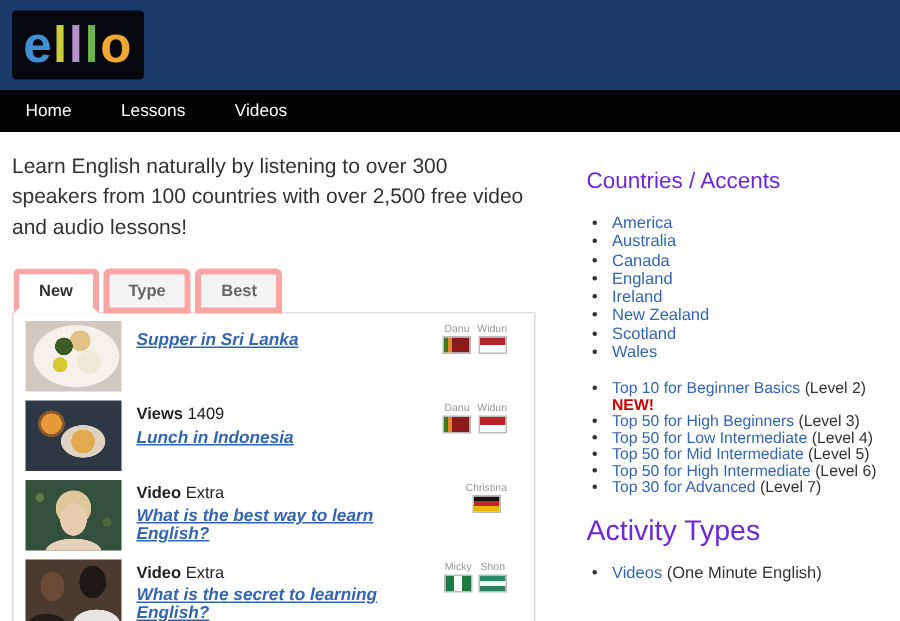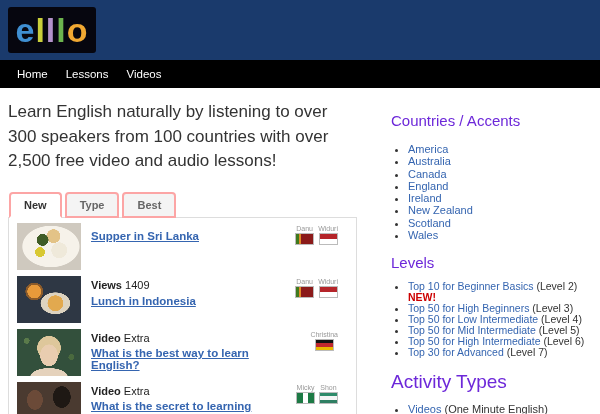--- a/index.html
+++ b/index.html
@@ -13,40 +13,40 @@
   .header{position:absolute;top:0;left:0;right:0;height:60px;background:#1a3a6c;}
   .logo-box{
     position:absolute;left:8px;top:7px;width:88px;height:46px;background:#06060f;
     border-radius:3px;display:flex;align-items:center;justify-content:center;
     font-weight:bold;font-size:34px;letter-spacing:1px;line-height:1;cursor:pointer;
   }
   .logo-box span{display:inline-block;}
   
   .navbar{
     position:absolute;top:60px;left:0;right:0;height:28px;background:#000;
-    display:flex;align-items:center;gap:8px;padding-left:12px;
+    display:flex;align-items:center;gap:23px;padding-left:12px;
   }
   .nav-link{color:#fff;font-size:11.5px;text-decoration:none;padding:0 5px;}
   
   .main-col{position:absolute;left:8px;top:100px;width:349px;}
   .page-title{font-size:16px;font-weight:normal;color:#333;margin:6px 0 10px;}
-  .page-sub{font-size:17px;color:#333;line-height:1.45;margin:0 0 18px;width:344px;}
+  .page-sub{font-size:14px;color:#333;line-height:1.45;margin:0 0 18px;width:344px;}
   .tabs{display:flex;gap:3px;border-bottom:1px solid:#ddd;border-bottom:1px solid #ddd;padding-left:1px;}
   .tab{
     font-size:11px;font-weight:bold;color:#666;padding:5px 13px;margin-bottom:-1px;
-    border:2px solid #fca5a5;border-radius:4px 4px 0 0;background:#f4f4f4;cursor:pointer;
+    border:4px solid #fca5a5;border-radius:4px 4px 0 0;background:#f4f4f4;cursor:pointer;
   }
   .tab.active{background:#fff;border-bottom-color:#fff;color:#333;}
   .panel{border:1px solid #ddd;border-top:none;background:#fff;height:320px;box-sizing:border-box;padding-top:2px;}
   .lesson-item{display:flex;gap:10px;align-items:flex-start;padding:3px 10px 3px 8px;}
   .thumb{width:64px;height:47px;flex:0 0 64px;cursor:pointer;}
   .lesson-text{padding-top:3px;}
   .meta{font-size:11px;color:#222;}
   .meta-label{font-weight:bold;}
-  .lesson-title{display:inline-block;margin-top:3px;font-size:11.5px;font-weight:bold;color:#3565b0;text-decoration:underline;}
+  .lesson-title{display:inline-block;margin-top:3px;font-size:11.5px;font-weight:bold;color:#3565b0;text-decoration:underline;font-style:italic;}
   .speakers{margin-left:auto;display:flex;gap:4px;padding:2px 8px 0 0;}
   .speaker{display:flex;flex-direction:column;align-items:center;}
   .speaker-name{font-size:7px;color:#999;margin-bottom:1px;white-space:nowrap;}
   .flag{width:17px;height:10px;border:1px solid #bbb;}
   
   .sri-lanka-supper{
     background:
       radial-gradient(circle 6px at 40% 36%,#3f5c26 0 97%,transparent 100%),
       radial-gradient(circle 5px at 36% 62%,#d8c832 0 97%,transparent 100%),
       radial-gradient(circle 7px at 57% 28%,#e3c387 0 97%,transparent 100%),
@@ -208,21 +208,20 @@
   <ul class="side-list">
       <li><a class="side-link">America</a></li>
       <li><a class="side-link">Australia</a></li>
       <li><a class="side-link">Canada</a></li>
       <li><a class="side-link">England</a></li>
       <li><a class="side-link">Ireland</a></li>
       <li><a class="side-link">New Zealand</a></li>
       <li><a class="side-link">Scotland</a></li>
       <li><a class="side-link">Wales</a></li>
     </ul>
-  <h2 class="side-heading" style="margin-bottom:10px;">Levels</h2>
   <ul class="side-list levels-list">
       <li><a class="side-link">Top 10 for Beginner Basics</a><span class="suffix"> (Level 2)</span><span class="badge-new"> NEW!</span></li>
       <li><a class="side-link">Top 50 for High Beginners</a><span class="suffix"> (Level 3)</span></li>
       <li><a class="side-link">Top 50 for Low Intermediate</a><span class="suffix"> (Level 4)</span></li>
       <li><a class="side-link">Top 50 for Mid Intermediate</a><span class="suffix"> (Level 5)</span></li>
       <li><a class="side-link">Top 50 for High Intermediate</a><span class="suffix"> (Level 6)</span></li>
       <li><a class="side-link">Top 30 for Advanced</a><span class="suffix"> (Level 7)</span></li>
     </ul>
   <h2 class="side-heading activity-heading">Activity Types</h2>
   <ul class="side-list">

